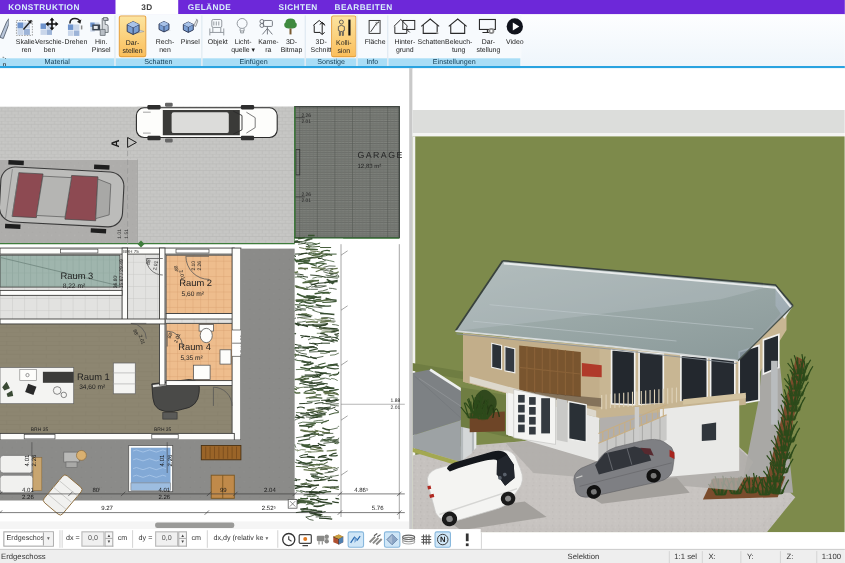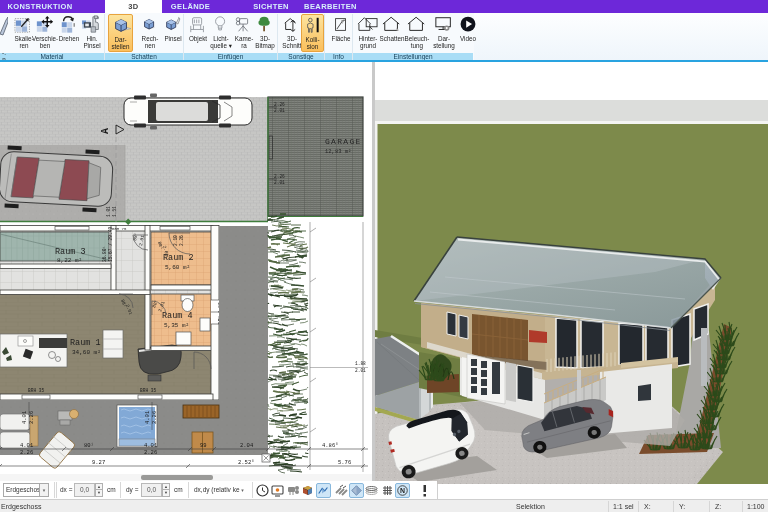--- a/index.html
+++ b/index.html
@@ -251,21 +251,21 @@
    </svg>
    <div class="rlb">Video</div>
  </div>
  <div class="gsep" style="left:104px;"></div>
  <div class="gsep" style="left:183px;"></div>
  <div class="gsep" style="left:277px;"></div>
  <div class="gsep" style="left:324px;"></div>
  <div class="gsep" style="left:352px;"></div>
  <div id="ribline"></div>
 </div>
-<div id="content" style="position:absolute;left:0;top:62px;width:645px;height:419px;font-family:Liberation Mono, monospace;">
+<div id="content" style="position:absolute;left:0;top:62px;width:645px;height:419px;">
 
 <svg id="plan" class="abs" style="left:0;top:0;" width="372" height="419" viewBox="0 0 372 419">
 <defs>
  <pattern id="pav" width="6" height="6" patternUnits="userSpaceOnUse">
    <rect width="6" height="6" fill="#c6c6c4"></rect>
    <path d="M0,0 L6,0 M0,3 L6,3 M1.5,0 L1.5,3 M4.5,3 L4.5,6" stroke="#b9b9b7" stroke-width="0.6"></path>
    <circle cx="3" cy="1.5" r="0.4" fill="#cfcfcd"></circle>
  </pattern>
  <pattern id="asp" width="7" height="7" patternUnits="userSpaceOnUse">
    <rect width="7" height="7" fill="#aeadab"></rect>

